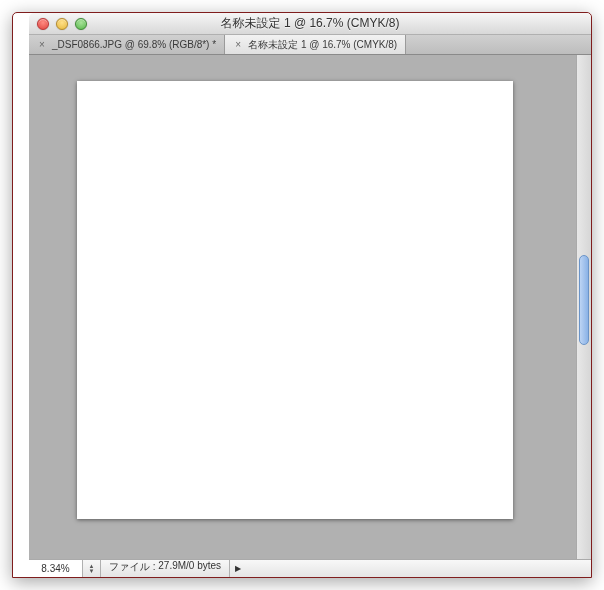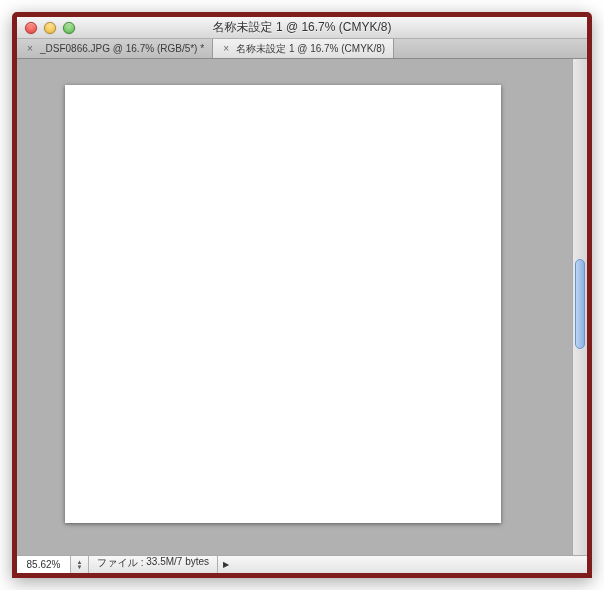--- a/index.html
+++ b/index.html
@@ -12,21 +12,22 @@
       padding: 12px;
     }
     .window {
       width: 100%;
       height: 100%;
       display: flex;
       flex-direction: column;
       box-shadow: 0 4px 18px rgba(0,0,0,0.35);
       border-radius: 5px 5px 0 0;
       overflow: hidden;
-      border: 5px solid #7f1d1d;
+      border: 1px solid #7f1d1d;
+      padding-left: 16px;
     }
     .titlebar {
       height: 22px;
       background: linear-gradient(to bottom, #f6f6f6, #d8d8d8);
       border-bottom: 1px solid #b0b0b0;
       display: flex;
       align-items: center;
       position: relative;
       border-radius: 5px 5px 0 0;
     }
@@ -161,42 +162,42 @@
       <div class="tl red"></div>
       <div class="tl yellow"></div>
       <div class="tl green"></div>
     </div>
     <div class="title">名称未設定 1 @ 16.7% (CMYK/8)</div>
   </div>
 
   <div class="tabbar">
     <div class="tab">
       <span class="x">×</span>
-      <span>_DSF0866.JPG @ 16.7% (RGB/5*) *</span>
+      <span>_DSF0866.JPG @ 69.8% (RGB/8*) *</span>
     </div>
     <div class="tab active">
       <span class="x">×</span>
       <span>名称未設定 1 @ 16.7% (CMYK/8)</span>
     </div>
   </div>
 
   <div class="canvas-area">
     <div class="artboard"></div>
     <div class="scrollbar-right">
       <div class="thumb"></div>
     </div>
   </div>
 
   <div class="statusbar">
-    <div class="zoom">85.62%</div>
+    <div class="zoom">8.34%</div>
     <div class="arrows">
       <span>▲</span>
       <span>▼</span>
     </div>
     <div class="fileinfo">
       <span>ファイル :</span>
       &nbsp;
-      <span>33.5M/7 bytes</span>
+      <span>27.9M/0 bytes</span>
     </div>
     <div class="tri">▶</div>
   </div>
 
 </div>
 
 </body></html>

